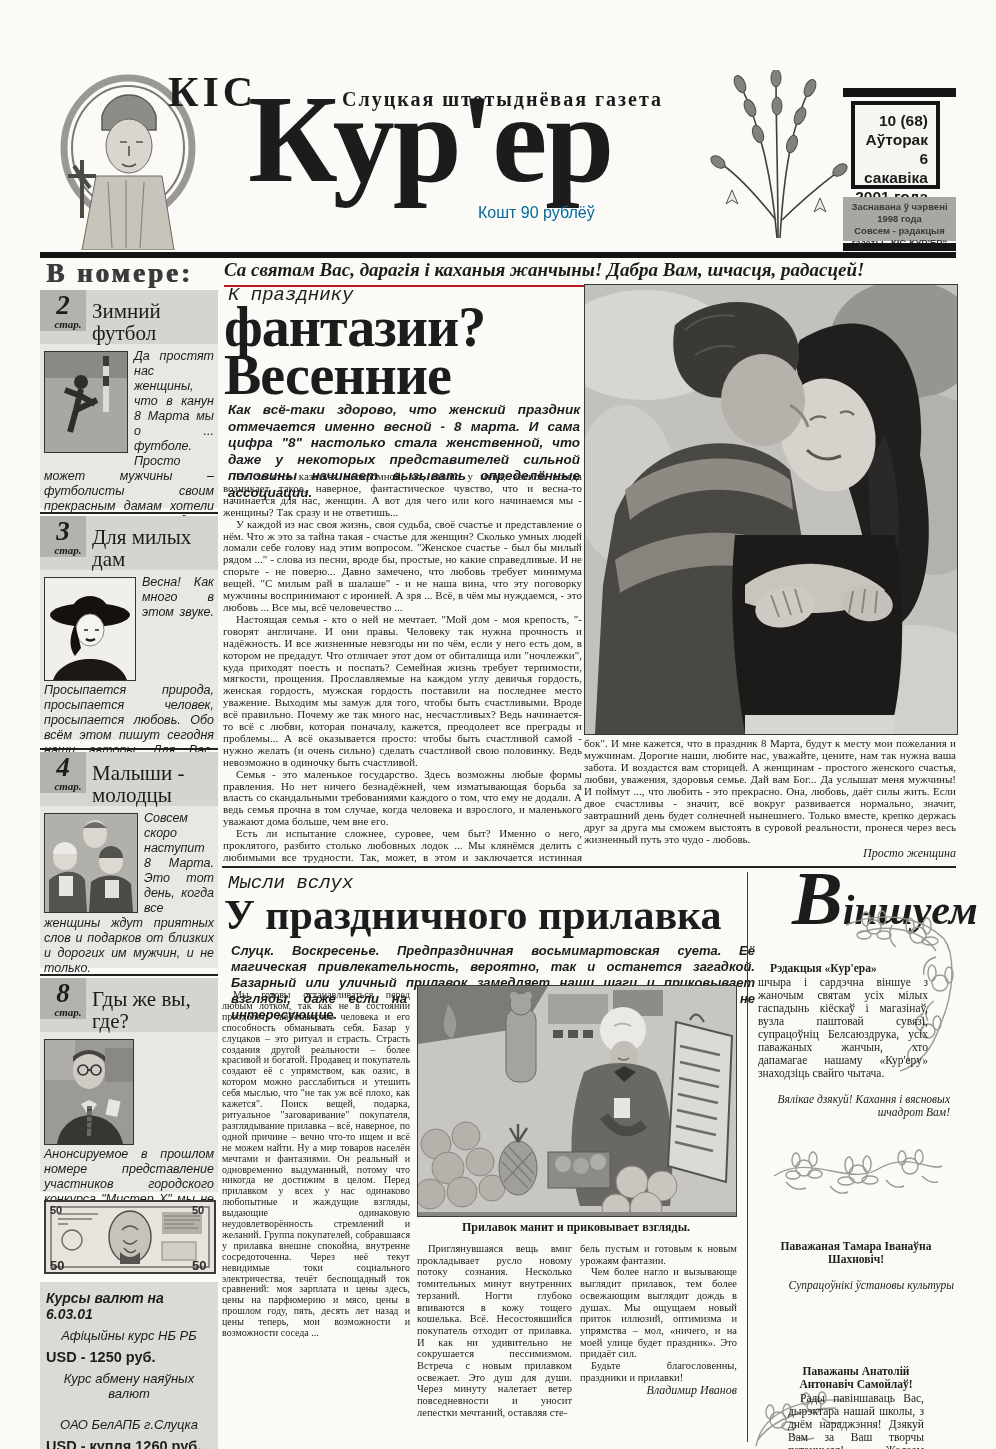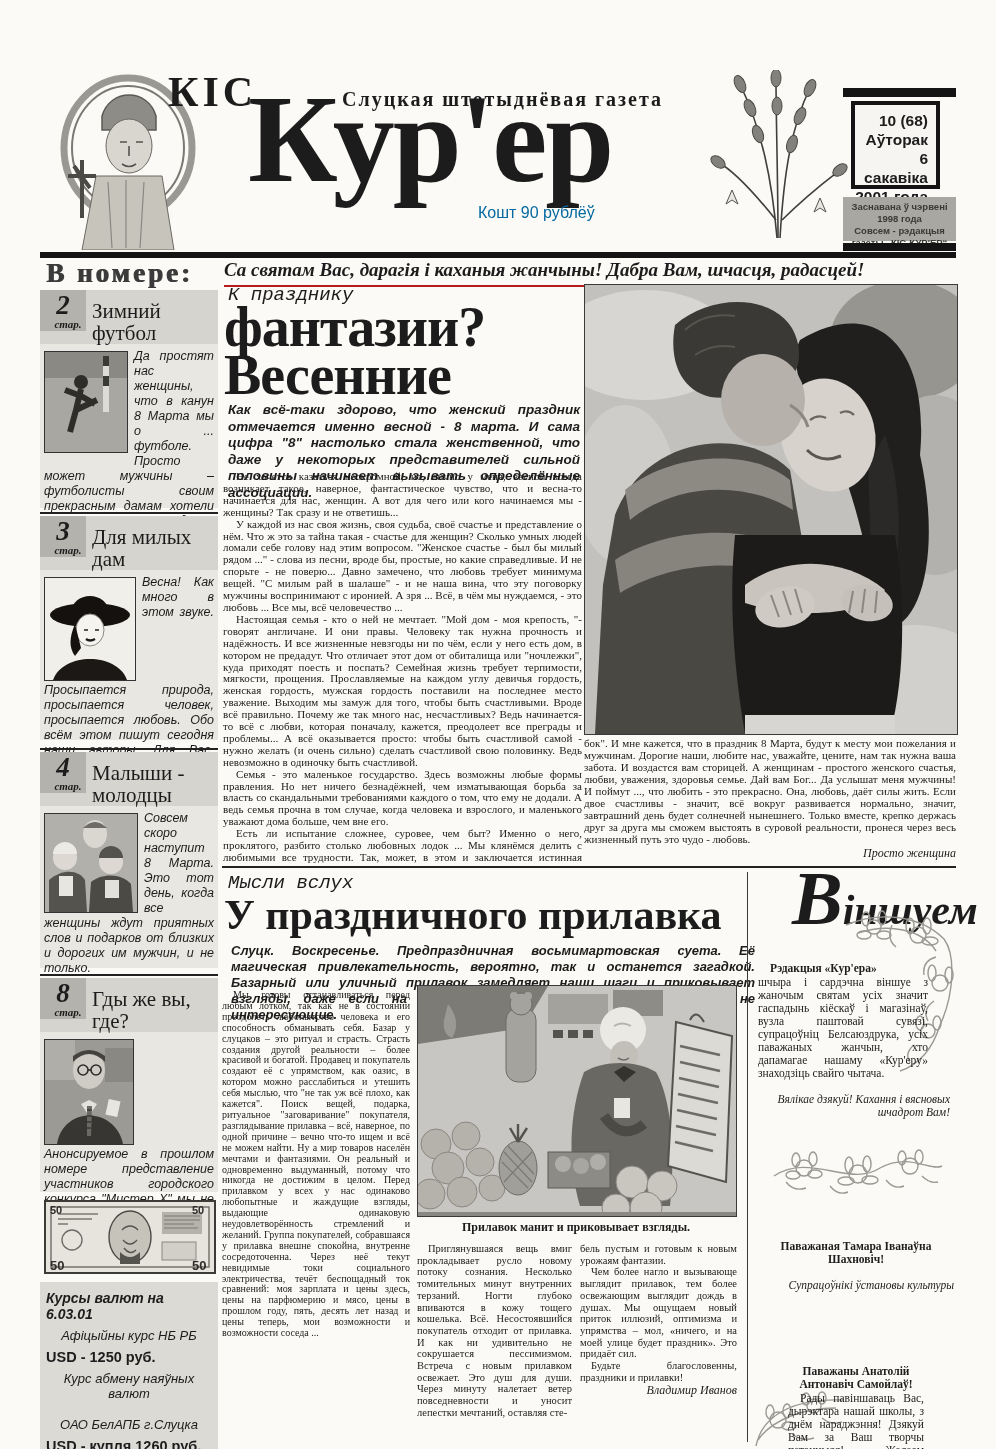--- a/index.html
+++ b/index.html
@@ -441,21 +441,21 @@
           <ellipse cx="109" cy="70" rx="4" ry="8"></ellipse>
         <circle cx="88" cy="126" r="7"></circle>
           <ellipse cx="80" cy="118" rx="4" ry="7"></ellipse>
           <ellipse cx="97" cy="118" rx="4" ry="7"></ellipse>
         <path d="M52,20 q-6,14 4,22 M96,52 q-14,4 -12,18 M94,96 q-12,8 -6,20 M74,140 q-10,8 -4,18"></path>
       </g>
     </svg>
   </div>
   <div class="abs gr g1">
     <p class="g-head" style="text-align:left;text-indent:12px;">Рэдакцыя «Кур'ера»</p>
-    <p class="g-text" style="text-indent:0;">шчыра і сардэчна віншуе з жаночым святам усіх значит гаспадынь кіёскаў і магазінаў, вузла паштовай сувязі, супрацоўніц Белсаюздрука, усіх паважаных жанчын, хто дапамагае нашаму «Кур'еру» знаходзіць свайго чытача.</p>
+    <p class="g-text" style="text-indent:0;">шчыра і сардэчна віншуе з жаночым святам усіх мілых гаспадынь кіёскаў і магазінаў, вузла паштовай сувязі, супрацоўніц Белсаюздрука, усіх паважаных жанчын, хто дапамагае нашаму «Кур'еру» знаходзіць свайго чытача.</p>
     <div class="g-sig" style="width:192px;">Вялікае дзякуй! Кахання і вясновых шчадрот Вам!</div>
   </div>
   <div class="orn" style="left:770px;top:1142px;">
     <svg width="176" height="58" viewBox="0 0 176 58">
       <g stroke="#9b9993" stroke-width="1.4" fill="none">
         <path d="M4,34 C40,10 80,46 110,26 C140,10 160,30 172,24"></path>
         <circle cx="34" cy="26" r="8"></circle>
           <ellipse cx="26" cy="18" rx="4" ry="7"></ellipse>
           <ellipse cx="43" cy="17" rx="4" ry="7"></ellipse>
           <ellipse cx="45" cy="32" rx="7" ry="4"></ellipse>

